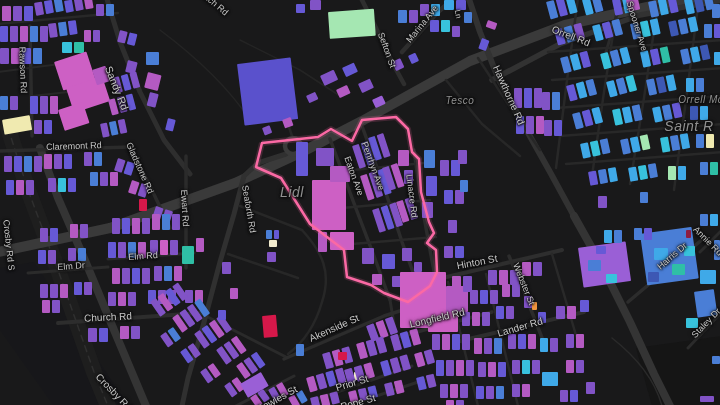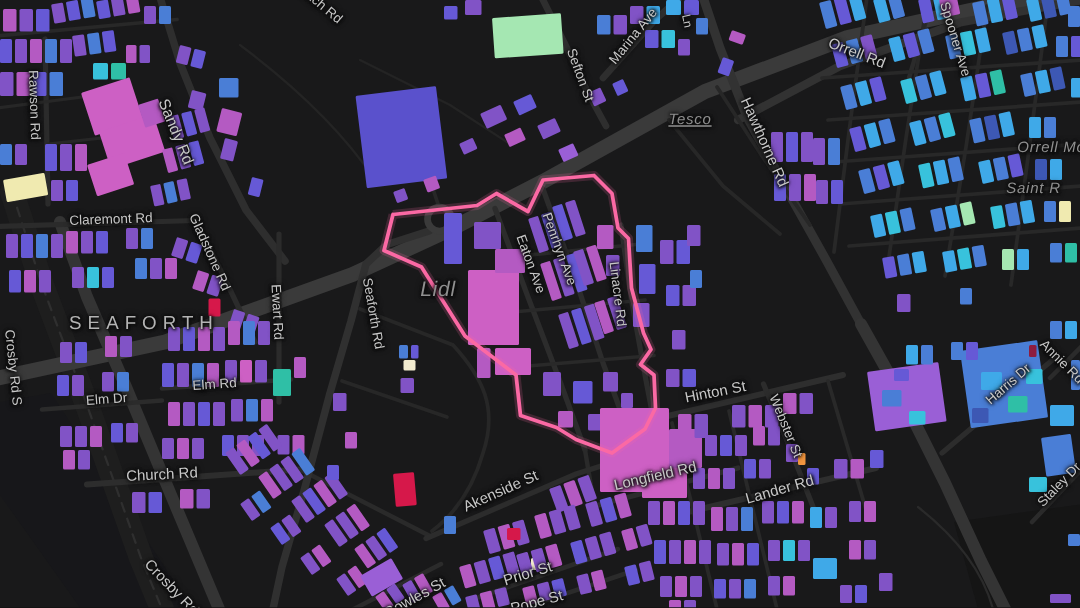--- a/index.html
+++ b/index.html
@@ -1008,40 +1008,39 @@
       <polyline points="262,143 318,137 331,129 352,141 362,120 396,117 408,129 412,152 419,159 421,192 429,222 434,233 427,243 436,250 437,272 430,286 408,302 384,293 371,285 347,277 344,250 310,224 281,178 256,167 262,143" fill="none" stroke="#fb69a4" stroke-width="6" stroke-opacity="0.18" stroke-linejoin="round"></polyline>
       <polyline points="262,143 318,137 331,129 352,141 362,120 396,117 408,129 412,152 419,159 421,192 429,222 434,233 427,243 436,250 437,272 430,286 408,302 384,293 371,285 347,277 344,250 310,224 281,178 256,167 262,143" fill="none" stroke="#fb69a4" stroke-width="2.5" stroke-linejoin="round" stroke-linecap="round"></polyline>
     </svg>
   <div id="labels">
       <div class="lbl st" style="left: 212px; top: 1px; font-size: 9px; transform: translate(-50%, -50%) rotate(40deg);">Beach Rd</div>
       <div class="lbl st" style="left: 117px; top: 88px; font-size: 10.5px; transform: translate(-50%, -50%) rotate(68deg);">Sandy Rd</div>
       <div class="lbl st" style="left: 23px; top: 70px; font-size: 9px; transform: translate(-50%, -50%) rotate(88deg);">Rawson Rd</div>
       <div class="lbl st" style="left: 74px; top: 146px; font-size: 9px; transform: translate(-50%, -50%) rotate(-2deg);">Claremont Rd</div>
       <div class="lbl st" style="left: 140px; top: 168px; font-size: 9px; transform: translate(-50%, -50%) rotate(66deg);">Gladstone Rd</div>
       <div class="lbl st" style="left: 185px; top: 208px; font-size: 9px; transform: translate(-50%, -50%) rotate(87deg);">Ewart Rd</div>
-      <div class="lbl pl" style="left: 96px; top: 215px; font-size: 12.5px; transform: translate(-50%, -50%) rotate(0deg);">SEAFORTH</div>
       <div class="lbl st" style="left: 9px; top: 245px; font-size: 9px; transform: translate(-50%, -50%) rotate(84deg);">Crosby Rd S</div>
       <div class="lbl st" style="left: 71px; top: 266px; font-size: 9px; transform: translate(-50%, -50%) rotate(-4deg);">Elm Dr</div>
       <div class="lbl st" style="left: 143px; top: 256px; font-size: 9px; transform: translate(-50%, -50%) rotate(-4deg);">Elm Rd</div>
       <div class="lbl st" style="left: 108px; top: 317px; font-size: 10px; transform: translate(-50%, -50%) rotate(-3deg);">Church Rd</div>
       <div class="lbl st" style="left: 114px; top: 392px; font-size: 10px; transform: translate(-50%, -50%) rotate(46deg);">Crosby Rd</div>
       <div class="lbl st" style="left: 249px; top: 209px; font-size: 9px; transform: translate(-50%, -50%) rotate(80deg);">Seaforth Rd</div>
       <div class="lbl poi" style="left: 292px; top: 192px; font-size: 14px; transform: translate(-50%, -50%) rotate(0deg);">Lidl</div>
       <div class="lbl st" style="left: 354px; top: 176px; font-size: 9px; transform: translate(-50%, -50%) rotate(70deg);">Eaton Ave</div>
       <div class="lbl st" style="left: 373px; top: 166px; font-size: 9px; transform: translate(-50%, -50%) rotate(70deg);">Penrhyn Ave</div>
       <div class="lbl st" style="left: 412px; top: 196px; font-size: 9px; transform: translate(-50%, -50%) rotate(83deg);">Linacre Rd</div>
       <div class="lbl st" style="left: 387px; top: 50px; font-size: 9px; transform: translate(-50%, -50%) rotate(70deg);">Sefton St</div>
       <div class="lbl st" style="left: 422px; top: 24px; font-size: 9px; transform: translate(-50%, -50%) rotate(-51deg);">Marina Ave</div>
       <div class="lbl st" style="left: 458px; top: 14px; font-size: 8px; transform: translate(-50%, -50%) rotate(78deg);">Ln</div>
-      <div class="lbl poi" style="left: 460px; top: 80px; font-size: 10px; transform: translate(-50%, -50%) rotate(0deg); text-decoration: underline;">Tesco</div>
+      <div class="lbl poi" style="left: 460px; top: 100px; font-size: 10px; transform: translate(-50%, -50%) rotate(0deg);">Tesco</div>
       <div class="lbl st" style="left: 509px; top: 95px; font-size: 10px; transform: translate(-50%, -50%) rotate(66deg);">Hawthorne Rd</div>
       <div class="lbl st" style="left: 571px; top: 36px; font-size: 10px; transform: translate(-50%, -50%) rotate(21deg);">Orrell Rd</div>
       <div class="lbl st" style="left: 637px; top: 26px; font-size: 9px; transform: translate(-50%, -50%) rotate(73deg);">Spooner Ave</div>
       <div class="lbl poi" style="left: 701px; top: 99px; font-size: 10px; transform: translate(-50%, -50%) rotate(0deg);">Orrell Mo</div>
-      <div class="lbl poi" style="left: 689px; top: 126px; font-size: 10px; transform: translate(-50%, -50%) rotate(0deg);">Saint R</div>
+      <div class="lbl poi" style="left: 689px; top: 126px; font-size: 14px; transform: translate(-50%, -50%) rotate(0deg);">Saint R</div>
       <div class="lbl st" style="left: 477px; top: 262px; font-size: 10px; transform: translate(-50%, -50%) rotate(-11deg);">Hinton St</div>
       <div class="lbl st" style="left: 524px; top: 284px; font-size: 9px; transform: translate(-50%, -50%) rotate(68deg);">Webster St</div>
       <div class="lbl st" style="left: 520px; top: 327px; font-size: 10px; transform: translate(-50%, -50%) rotate(-16deg);">Lander Rd</div>
       <div class="lbl st" style="left: 437px; top: 318px; font-size: 10px; transform: translate(-50%, -50%) rotate(-13deg);">Longfield Rd</div>
       <div class="lbl st" style="left: 334px; top: 328px; font-size: 10px; transform: translate(-50%, -50%) rotate(-24deg);">Akenside St</div>
       <div class="lbl st" style="left: 352px; top: 383px; font-size: 10px; transform: translate(-50%, -50%) rotate(-17deg);">Prior St</div>
       <div class="lbl st" style="left: 358px; top: 402px; font-size: 10px; transform: translate(-50%, -50%) rotate(-15deg);">Pope St</div>
       <div class="lbl st" style="left: 277px; top: 399px; font-size: 10px; transform: translate(-50%, -50%) rotate(-29deg);">Bowles St</div>
       <div class="lbl st" style="left: 672px; top: 256px; font-size: 9px; transform: translate(-50%, -50%) rotate(-41deg);">Harris Dr</div>
       <div class="lbl st" style="left: 708px; top: 241px; font-size: 9px; transform: translate(-50%, -50%) rotate(45deg);">Annie Rd</div>

